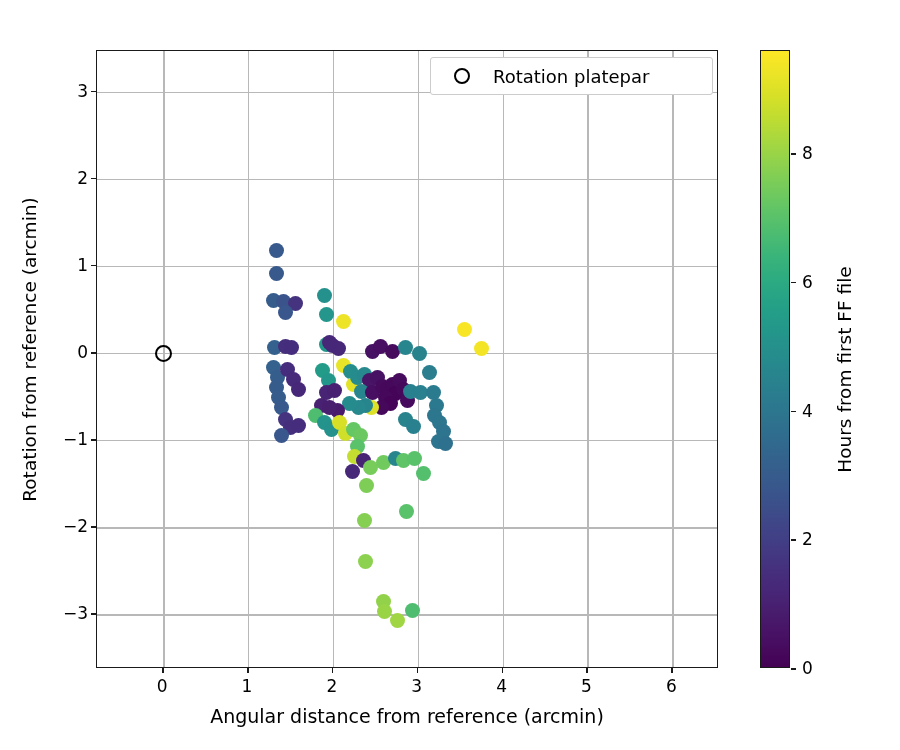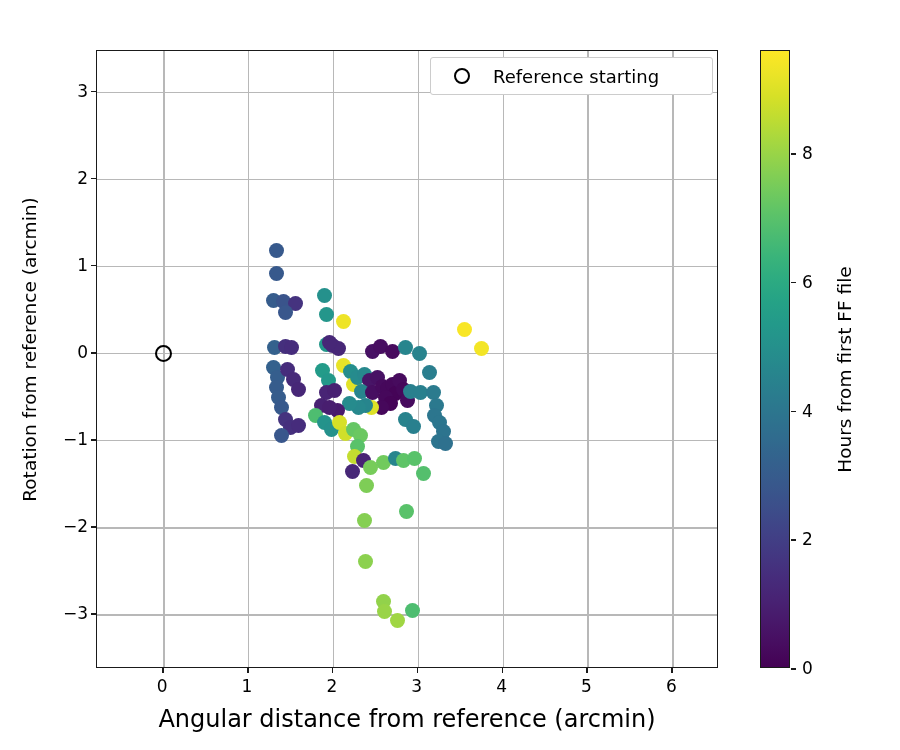--- a/index.html
+++ b/index.html
@@ -99,21 +99,21 @@
     width: 5px;
     background: #1a1a1a;
     left: 91px;
   }
   #xlabel {
     position: absolute;
     left: 96px;
     top: 705px;
     width: 622px;
     text-align: center;
-    font-size: 24px;
+    font-size: 19px;
     color: #000000;
   }
   #ylabel {
     position: absolute;
     left: -280px;
     top: 339px;
     width: 618px;
     text-align: center;
     font-size: 18.5px;
     color: #000000;
@@ -351,21 +351,21 @@
       <div class="ytick-label" style="top: 90.9099px;">3</div>
     </div>
 
   <div id="xlabel">Angular distance from reference (arcmin)</div>
   <div id="ylabel">Rotation from reference (arcmin)</div>
 
   <div id="legend-box">
     <span id="legend-marker-wrap">
       <span id="legend-marker"></span>
     </span>
-    <span id="legend-label">Reference starting</span>
+    <span id="legend-label">Rotation platepar</span>
   </div>
 
   <div id="colorbar-frame">
     <div id="colorbar-gradient" style="background: linear-gradient(to top, rgb(68, 1, 84) 0%, rgb(71, 13, 96) 3.7%, rgb(72, 24, 106) 7.41%, rgb(72, 35, 116) 11.11%, rgb(70, 45, 124) 14.81%, rgb(67, 56, 130) 18.52%, rgb(64, 67, 135) 22.22%, rgb(60, 78, 138) 25.93%, rgb(56, 88, 140) 29.63%, rgb(52, 97, 141) 33.33%, rgb(48, 107, 142) 37.04%, rgb(45, 116, 142) 40.74%, rgb(42, 125, 142) 44.44%, rgb(39, 134, 141) 48.15%, rgb(37, 144, 140) 51.85%, rgb(35, 153, 138) 55.56%, rgb(37, 162, 134) 59.26%, rgb(45, 171, 129) 62.96%, rgb(58, 180, 122) 66.67%, rgb(76, 188, 113) 70.37%, rgb(95, 196, 103) 74.07%, rgb(117, 203, 91) 77.78%, rgb(141, 209, 78) 81.48%, rgb(165, 215, 64) 85.19%, rgb(190, 220, 50) 88.89%, rgb(214, 224, 39) 92.59%, rgb(235, 228, 39) 96.3%, rgb(253, 231, 37) 100%);"></div>
   </div>
   <div id="cb-tick-layer">
       <div class="cbtick-mark" style="top: 668px;"></div>
       <div class="cbtick-label" style="top: 668px;">0</div>
       <div class="cbtick-mark" style="top: 539.25px;"></div>
       <div class="cbtick-label" style="top: 539.25px;">2</div>

